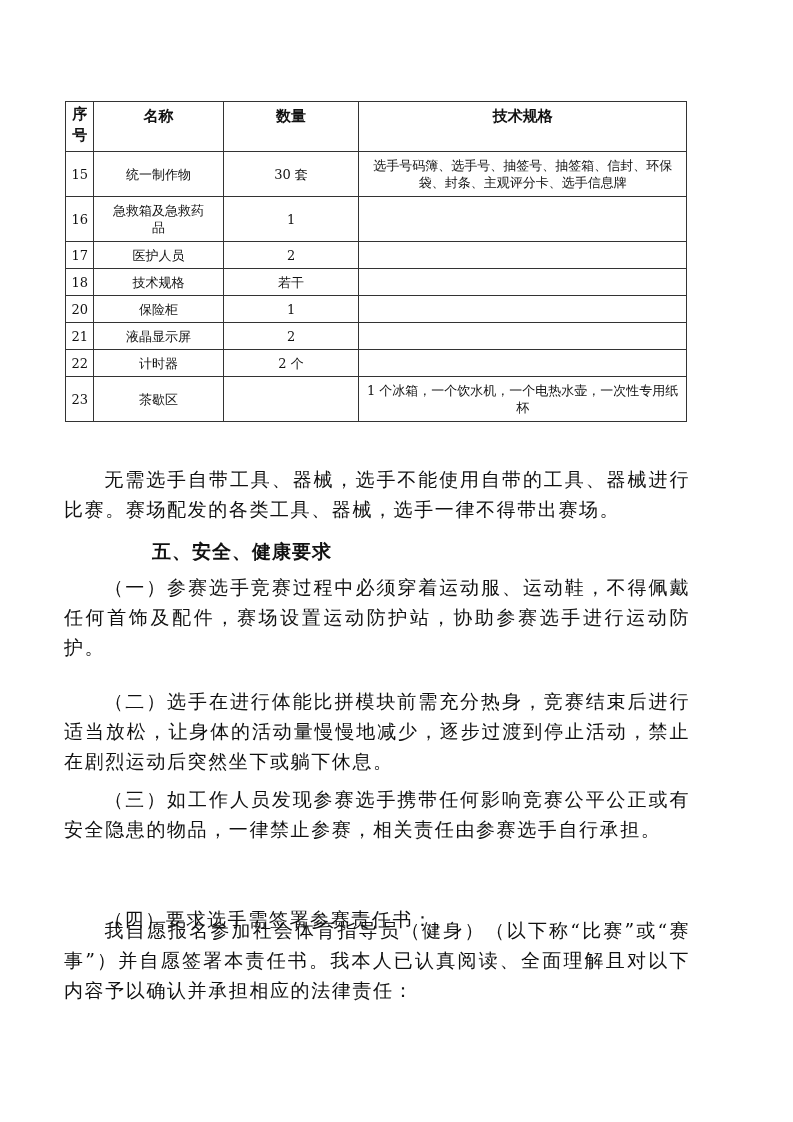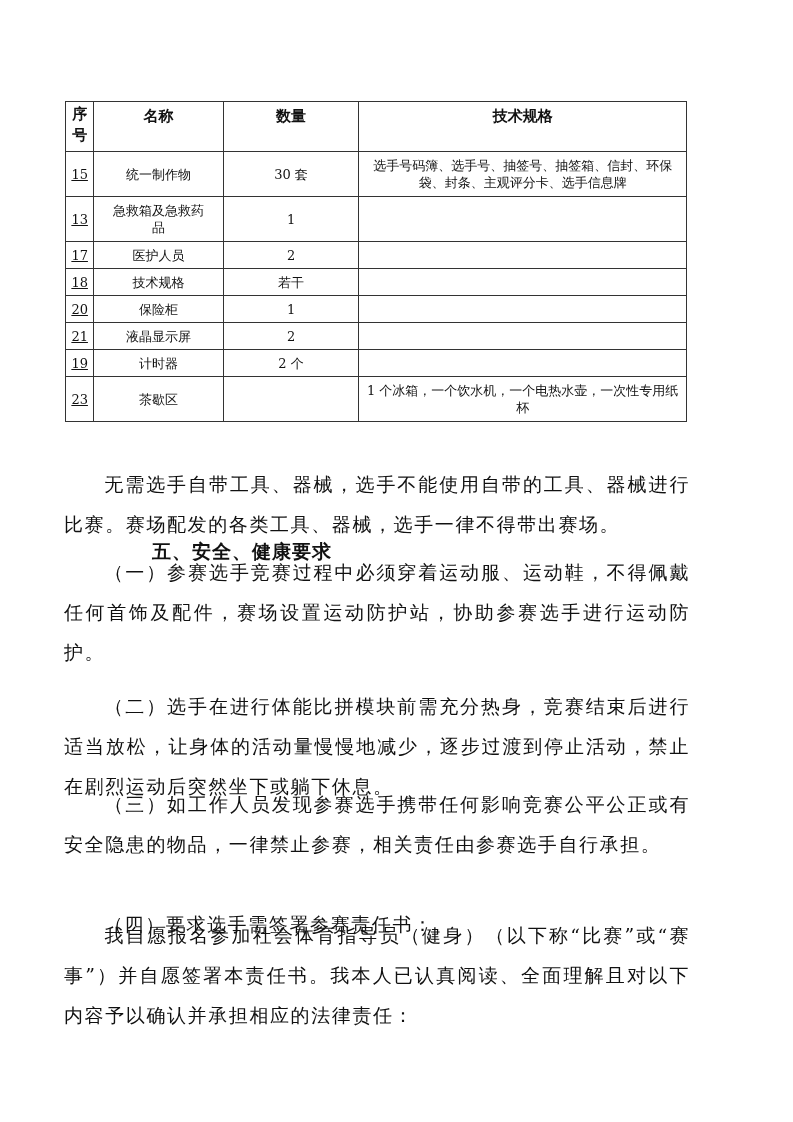--- a/index.html
+++ b/index.html
@@ -12,23 +12,23 @@
   .tbl th { font-family: "DejaVu Sans", "Liberation Sans", sans-serif; font-weight: bold;
          font-size: 15px; vertical-align: top; padding-top: 4px; line-height: 21px; }
   .tbl th.c0 { padding: 2px 0; }
   .tbl .c0 { width: 27px; padding: 0; }
   .tbl .c1 { width: 119px; }
   .tbl .c2 { width: 125px; }
   .tbl .c3 { width: 315px; }
   .tbl tr.h { height: 50px; }
   .tbl tr.r2 { height: 45px; }
   .tbl tr.r1 { height: 27px; }
-  .tbl td.num { font-size: 13px; text-decoration: underline; }
+  .tbl td.num { font-size: 13px; }
   .para { position: absolute; left: 64px; width: 626px; font-size: 19px;
-          line-height: 40px; letter-spacing: 1.6px; text-align: justify; margin: 0; }
+          line-height: 30px; letter-spacing: 1.6px; text-align: justify; margin: 0; }
   .para .ind { display: inline-block; width: 40px; }
   .heading { position: absolute; left: 104px; font-size: 19px; font-weight: bold;
           font-family: "DejaVu Sans", "Liberation Sans", sans-serif; margin: 0; letter-spacing: 1px; }
 </style>
 </head>
 <body>
 
 <table class="tbl">
   <thead>
     <tr class="h">
@@ -42,21 +42,21 @@
     </tr>
   </thead>
   <tbody>
     <tr class="r2">
       <td class="c0 num">15</td>
       <td class="c1">统一制作物</td>
       <td class="c2">30 套</td>
       <td class="c3">选手号码簿、选手号、抽签号、抽签箱、信封、环保袋、封条、主观评分卡、选手信息牌</td>
     </tr>
     <tr class="r2">
-      <td class="c0 num">13</td>
+      <td class="c0 num">16</td>
       <td class="c1">
           <span style="display:block;padding:0 12px;text-align:center;">急救箱及急救药品</span>
         </td>
       <td class="c2">1</td>
       <td class="c3"></td>
     </tr>
     <tr class="r1">
       <td class="c0 num">17</td>
       <td class="c1">医护人员</td>
       <td class="c2">2</td>
@@ -74,39 +74,39 @@
       <td class="c2">1</td>
       <td class="c3"></td>
     </tr>
     <tr class="r1">
       <td class="c0 num">21</td>
       <td class="c1">液晶显示屏</td>
       <td class="c2">2</td>
       <td class="c3"></td>
     </tr>
     <tr class="r1">
-      <td class="c0 num">19</td>
+      <td class="c0 num">22</td>
       <td class="c1">计时器</td>
       <td class="c2">2 个</td>
       <td class="c3"></td>
     </tr>
     <tr class="r2">
       <td class="c0 num">23</td>
       <td class="c1">茶歇区</td>
       <td class="c2"></td>
       <td class="c3">1 个冰箱，一个饮水机，一个电热水壶，一次性专用纸杯</td>
     </tr>
   </tbody>
 </table>
 
 <p class="para" style="top:464px;"><span class="ind"></span><span>无需选手自带工具、器械，选手不能使用自带的工具、器械进行比赛。赛场配发的各类工具、器械，选手一律不得带出赛场。</span></p>
 
 <p class="heading" style="top:539px;margin-left:48px;">五、安全、健康要求</p>
 
-<p class="para" style="top:552px;"><span class="ind"></span><span>（一）参赛选手竞赛过程中必须穿着运动服、运动鞋，不得佩戴任何首饰及配件，赛场设置运动防护站，协助参赛选手进行运动防护。</span></p>
+<p class="para" style="top:572px;"><span class="ind"></span><span>（一）参赛选手竞赛过程中必须穿着运动服、运动鞋，不得佩戴任何首饰及配件，赛场设置运动防护站，协助参赛选手进行运动防护。</span></p>
 
 <p class="para" style="top:686px;"><span class="ind"></span><span>（二）选手在进行体能比拼模块前需充分热身，竞赛结束后进行适当放松，让身体的活动量慢慢地减少，逐步过渡到停止活动，禁止在剧烈运动后突然坐下或躺下休息。</span></p>
 
 <p class="para" style="top:784px;"><span class="ind"></span><span>（三）如工作人员发现参赛选手携带任何影响竞赛公平公正或有安全隐患的物品，一律禁止参赛，相关责任由参赛选手自行承担。</span></p>
 
 <p class="para" style="top:904px;"><span class="ind"></span><span>（四）要求选手需签署参赛责任书：</span></p>
 
 <p class="para" style="top:915px;"><span class="ind"></span><span>我自愿报名参加社会体育指导员（健身）（以下称“比赛”或“赛事”）并自愿签署本责任书。我本人已认真阅读、全面理解且对以下内容予以确认并承担相应的法律责任：</span></p>
 
 </body></html>

